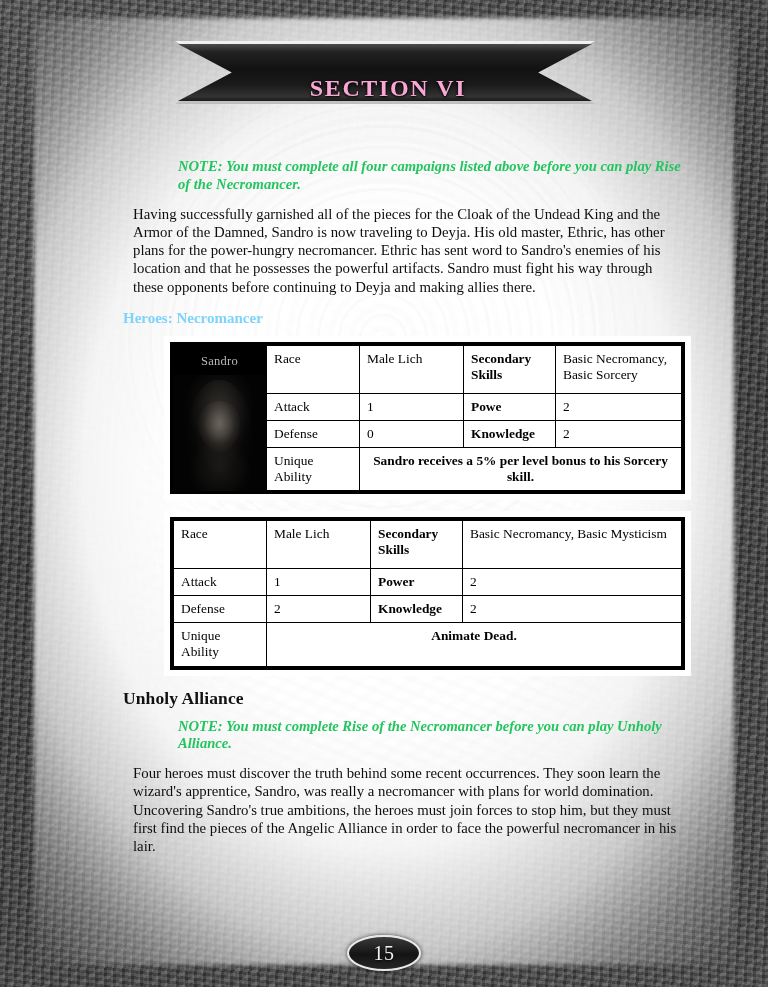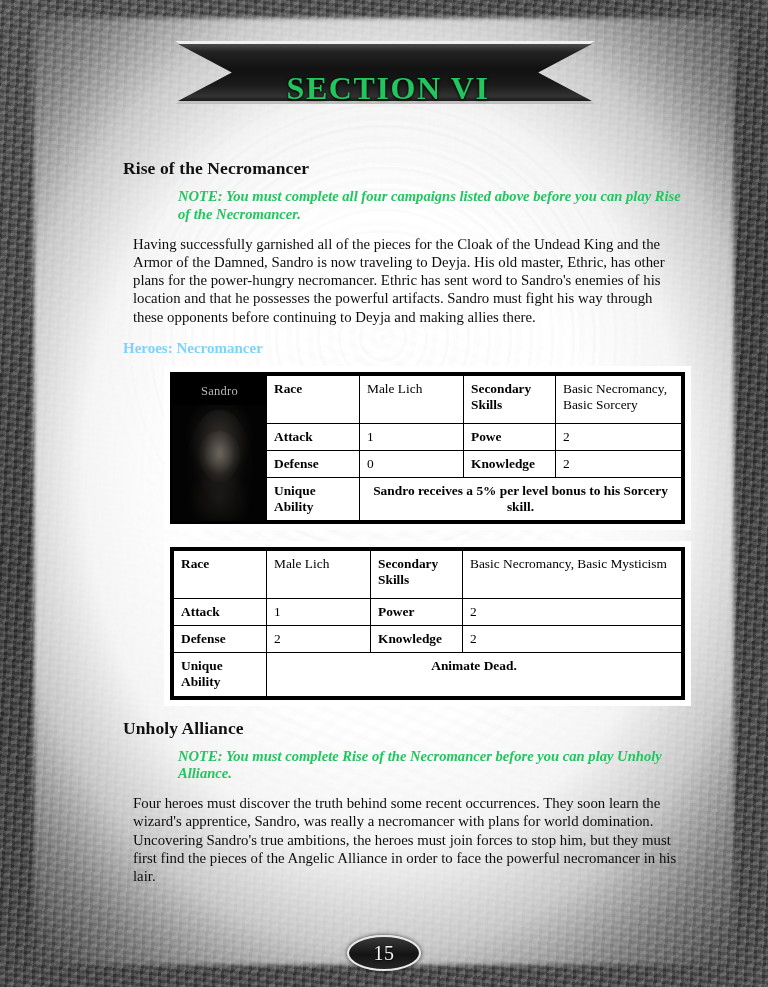--- a/index.html
+++ b/index.html
@@ -90,22 +90,22 @@
   .banner-outline {
     position: absolute; left: -3px; top: -3px; right: -3px; bottom: -3px;
     -webkit-clip-path: polygon(0% 0%, 100% 0%, 87% 50%, 100% 100%, 0% 100%, 13% 50%);
     clip-path: polygon(0% 0%, 100% 0%, 87% 50%, 100% 100%, 0% 100%, 13% 50%);
     background: linear-gradient(180deg, #f2f2f2, #cfcfcf 40%, #e8e8e8 70%, #bdbdbd);
     filter: blur(.4px);
   }
   .banner-title {
     position: absolute; inset: 0;
     display: flex; align-items: center; justify-content: center;
-    color: #22c55e;
-    font-size: 32px;
+    color: #f9a8d4;
+    font-size: 24px;
     font-weight: bold;
     letter-spacing: 1.6px;
     text-shadow: 0 1px 2px rgba(0,0,0,.95), 0 0 4px rgba(0,0,0,.6);
     font-variant: small-caps;
     padding-left: 6px;
     margin-top: 32px;
   }
 
   
   .content {
@@ -210,21 +210,21 @@
     table-layout: fixed;
   }
   table.stats td {
     border: 1.6px solid #000;
     padding: 5px 7px 5px 7px;
     font-size: 13.4px;
     color: #000;
     vertical-align: top;
     line-height: 1.2;
   }
-  td.lbl { font-weight: bold; width: 93px; margin-left: 8px; }
+  td.lbl { font-weight: normal; width: 93px; margin-left: 8px; }
   td.val { width: 104px; }
   td.lbl2 { font-weight: bold; width: 92px; }
   td.val2 { width: auto; }
   tr.row-head td { height: 48px; }
   tr.row-stat td { height: 24px; }
   tr.row-ability td { height: 38px; }
   td.ability-text { font-weight: bold; text-align: center; }
 
   
   .page-num {
@@ -254,21 +254,20 @@
   <div class="watermark2"></div>
 
   <div class="banner-wrap">
     <div class="banner-outline"></div>
     <div class="banner-shape"></div>
     <div class="banner-title">SECTION VI</div>
   </div>
 
   <div class="content">
 
-    <h2 class="sec-head">Rise of the Necromancer</h2>
     <p class="note">NOTE: You must complete all four campaigns listed above before you can play Rise of the Necromancer.</p>
     <p class="body">Having successfully garnished all of the pieces for the Cloak of the Undead King and the Armor of the Damned, Sandro is now traveling to Deyja. His old master, Ethric, has other plans for the power-hungry necromancer. Ethric has sent word to Sandro's enemies of his location and that he possesses the powerful artifacts.  Sandro must fight his way through these opponents before continuing to Deyja and making allies there.</p>
 
     <h3 class="sub-head">Heroes: Necromancer</h3>
 
     <div class="hero-card">
       <div class="hero-inner">
         <div class="portrait">
           <div class="portrait-name">Sandro</div>
           <div class="portrait-art"></div>

